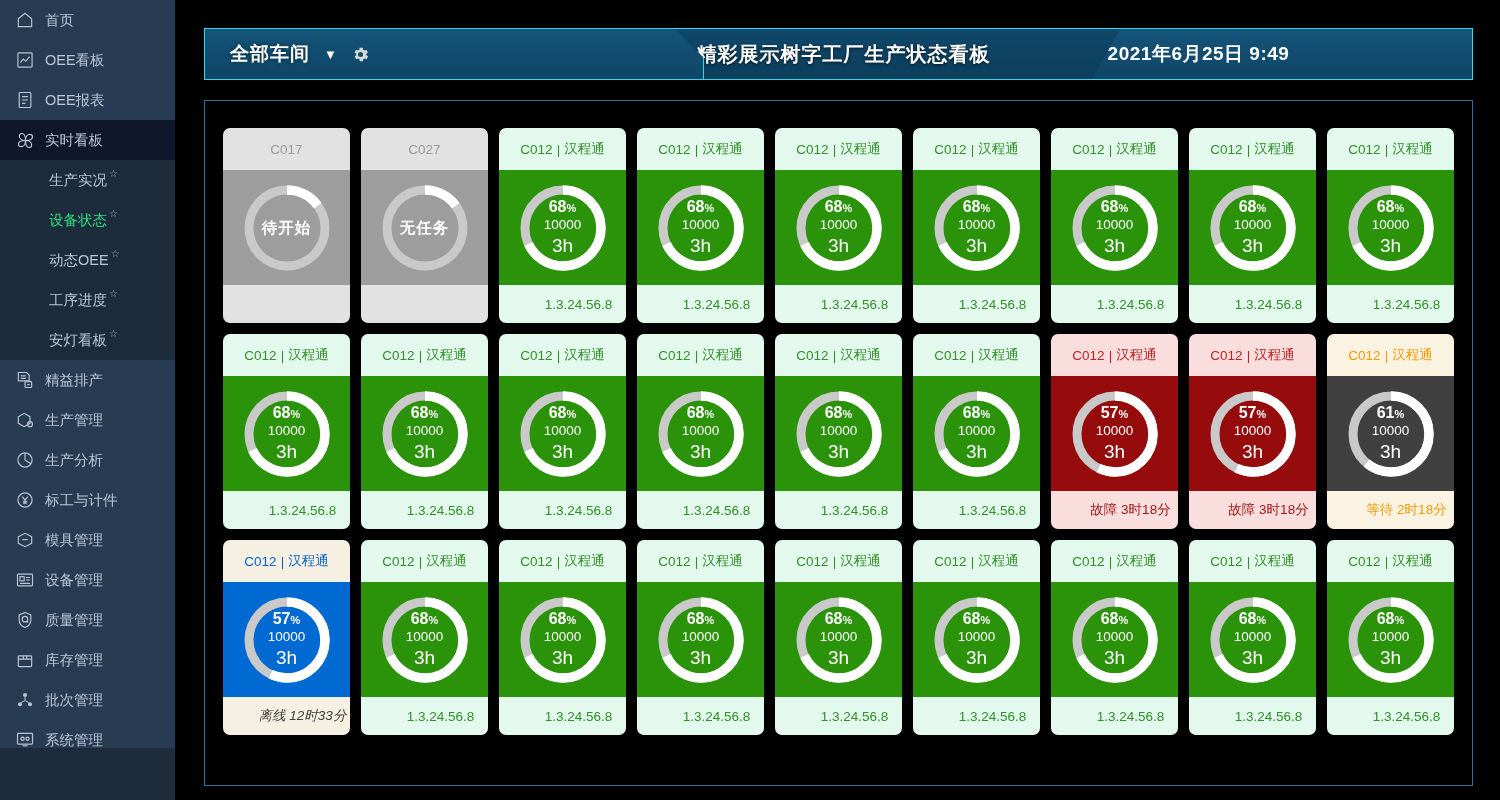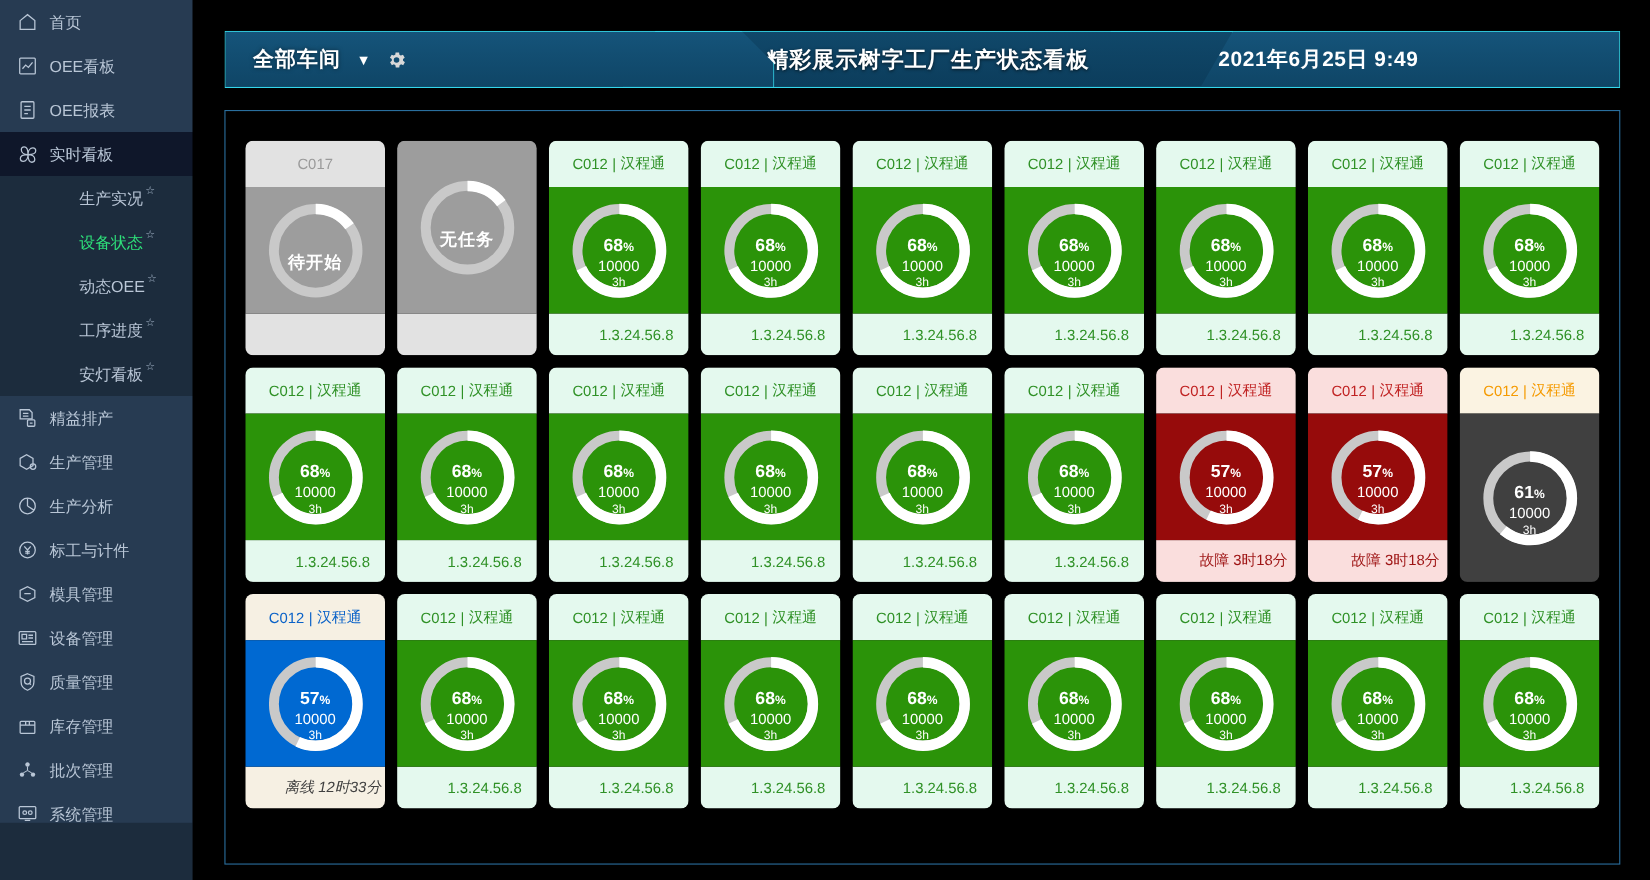--- a/index.html
+++ b/index.html
@@ -41,21 +41,21 @@
     font-size: 11px; color: #8a9bb0;
     margin-right: 10px;
     line-height: 1;
   }
   .nav-item.expanded { background: #0f172a; }
 
   #submenu { background: #1c2c3d; }
   .sub-item {
     height: 40px;
     display: flex; align-items: center;
-    padding-left: 72px;
+    padding-left: 49px;
     font-size: 14.5px;
     color: #b9c6d6;
     cursor: pointer;
     text-align: center;
   }
   .sub-item.active { color: #2ee07a; }
   .sub-star {
     font-size: 10px;
     margin-left: 2px;
     align-self: flex-start;
@@ -174,31 +174,31 @@
     font-size: 13.5px;
     white-space: nowrap;
     padding-left: 32px;
   }
   .ring-wrap {
     width: 90px; height: 90px;
     position: relative;
   }
   .ring-wrap svg { display: block; transform: rotate(-90deg); }
   .ring-text {
-    position: absolute; left: 0; top: 12px;
+    position: absolute; left: 0; top: 0;
     width: 100%; height: 100%;
     display: flex; flex-direction: column;
     align-items: center; justify-content: center;
     line-height: 1.25;
     pointer-events: none;
   }
   .ring-pct { font-size: 16px; font-weight: bold; }
   .ring-pct .unit { font-size: 11px; font-weight: bold; }
   .ring-qty { font-size: 13.5px; }
-  .ring-dur { font-size: 11px; }
+  .ring-dur { font-size: 19px; }
   .ring-state { font-size: 15.5px; font-weight: bold; letter-spacing: 1px; }
 
   
   .t-gray .card-head { background: #e2e2e2; color: #9a9a9a; }
   .t-gray .card-body { background: #9d9d9d; }
   .t-gray .card-foot { background: #e2e2e2; color: #9a9a9a; }
   .t-gray .ring-text { color: #ffffff; }
   
   .t-green .card-head { background: #e4f9ee; color: #2f9126; }
   .t-green .card-body { background: #2b9309; }
@@ -436,20 +436,23 @@
               <div class="ring-text">
                 <div class="ring-state">待开始</div>
               </div>
             </div>
           </div>
           <div class="card-foot">
             <span></span>
           </div>
         </div>
         <div class="card t-gray">
+          <div class="card-head">
+            <span>C027</span>
+          </div>
           <div class="card-body">
             <div class="ring-wrap">
               <svg width="90" height="90" viewBox="0 0 90 90">
                 <circle cx="45" cy="45" r="38" fill="none" stroke="#c9c9c9" stroke-width="9"></circle>
                 <circle cx="45" cy="45" r="38" fill="none" stroke="#ffffff" stroke-width="9.5" stroke-dasharray="35.81 202.95"></circle>
               </svg>
               <div class="ring-text">
                 <div class="ring-state">无任务</div>
               </div>
             </div>
@@ -814,20 +817,23 @@
               <svg width="90" height="90" viewBox="0 0 90 90">
                 <circle cx="45" cy="45" r="38" fill="none" stroke="#c9c9c9" stroke-width="9"></circle>
                 <circle cx="45" cy="45" r="38" fill="none" stroke="#ffffff" stroke-width="9.5" stroke-dasharray="145.64 93.12"></circle>
               </svg>
               <div class="ring-text">
                 <div class="ring-pct"><span>61</span><span class="unit">%</span></div>
                 <div class="ring-qty">10000</div>
                 <div class="ring-dur">3h</div>
               </div>
             </div>
+          </div>
+          <div class="card-foot">
+            <span>等待 2时18分</span>
           </div>
         </div>
         <div class="card t-blue">
           <div class="card-head">
             <span>C012</span>
             <span class="head-sep">|</span>
             <span>汉程通</span>
           </div>
           <div class="card-body">
             <div class="ring-wrap">

